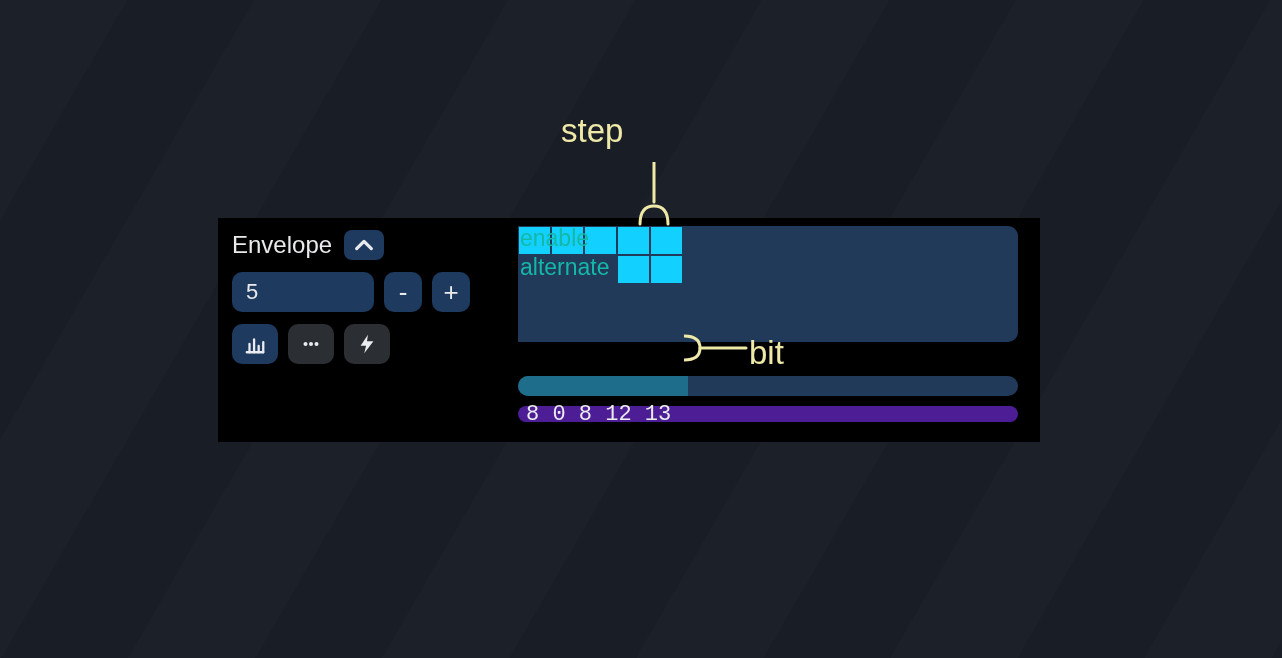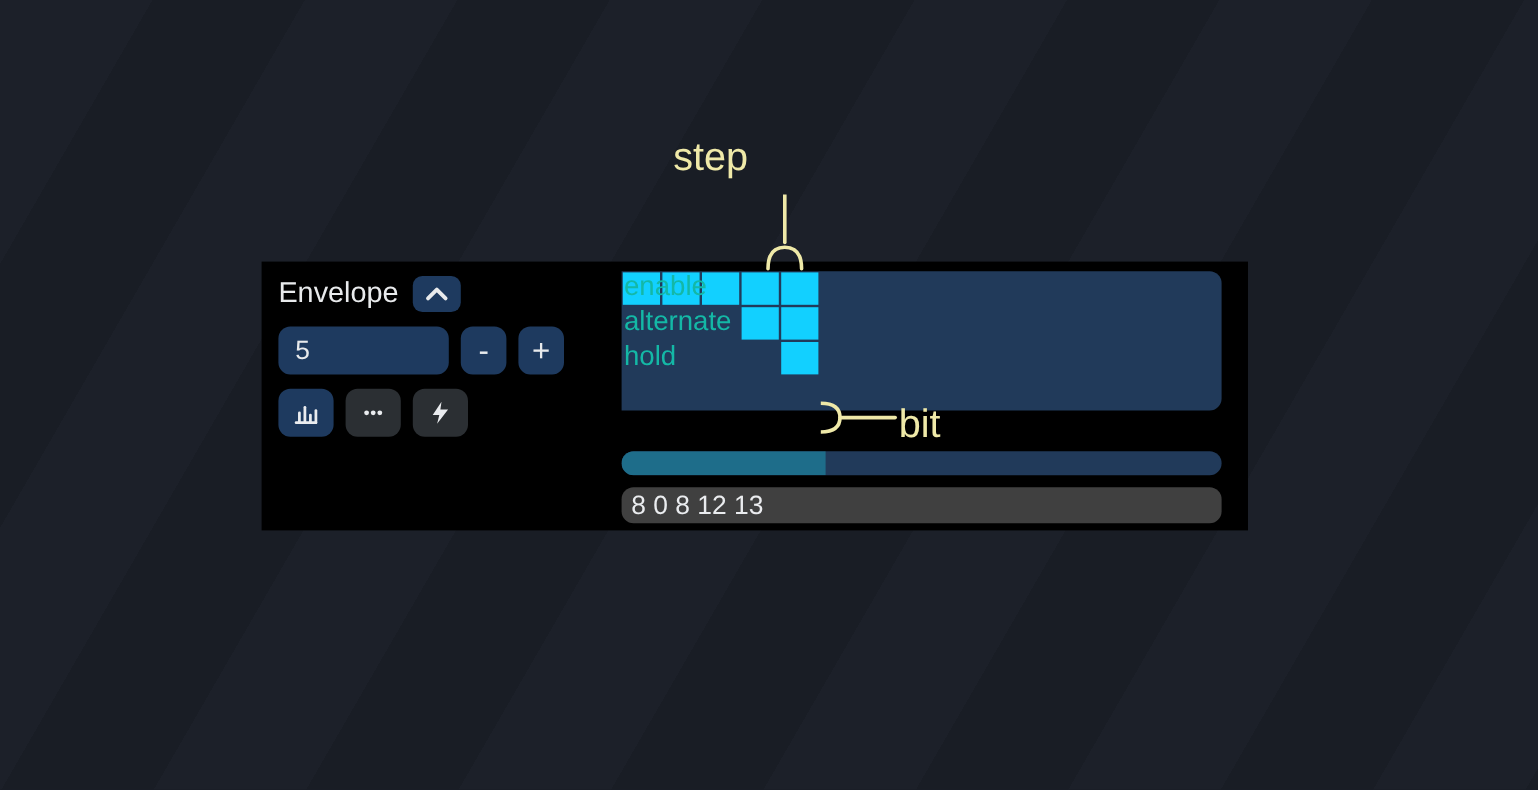--- a/index.html
+++ b/index.html
@@ -97,24 +97,24 @@
       background:#12d0ff;
     }
 
     .progress{
       position:absolute; left:0; top:150px; width:500px; height:20px;
       background:#213a5a; border-radius:10px; overflow:hidden;
     }
     .progress-fill{ height:100%; background:#1e6d8a; }
 
     .values-bar{
-      position:absolute; left:0; top:180px; width:500px; height:30px;
-      background:#404040; border-radius:10px;
+      position:absolute; left:0; top:180px; width:500px; height:16px;
+      background:#4c1d95; border-radius:10px;
       color:#eaecef; font-size:22px;
-      display:flex; align-items:center; padding:0 8px;
+      display:flex; align-items:center; padding:0 8px;font-family:Liberation Mono, monospace;
     }
 
     
     .annotation{ color:#efe9a8; font-size:33px; position:absolute; pointer-events:none; }
     .ann-step-label{ left:561px; top:112px; }
     .ann-step-line{ left:637px; top:162px; }
     .ann-bit-label{ left:749px; top:334px; }
     .ann-bit-line{ left:684px; top:334px; }
   </style>
 </head>
@@ -220,42 +220,20 @@
             <div class="cell"></div>
             <div class="cell"></div>
             <div class="cell"></div>
             <div class="cell"></div>
             <div class="cell"></div>
             <div class="cell"></div>
             <div class="cell"></div>
             <div class="cell"></div>
           </div>
         </div>
-        <div class="grid-row">
-          <span class="grid-label">hold</span>
-          <div class="cells">
-            <div class="cell"></div>
-            <div class="cell"></div>
-            <div class="cell"></div>
-            <div class="cell"></div>
-            <div class="cell">
-              <div class="bit"></div>
-            </div>
-            <div class="cell"></div>
-            <div class="cell"></div>
-            <div class="cell"></div>
-            <div class="cell"></div>
-            <div class="cell"></div>
-            <div class="cell"></div>
-            <div class="cell"></div>
-            <div class="cell"></div>
-            <div class="cell"></div>
-            <div class="cell"></div>
-          </div>
-        </div>
       </div>
 
     <div class="progress">
       <div class="progress-fill" id="progress-fill" style="width: 34%;"></div>
     </div>
 
     <div class="values-bar">8 0 8 12 13</div>
   </div>
 
 </div>

